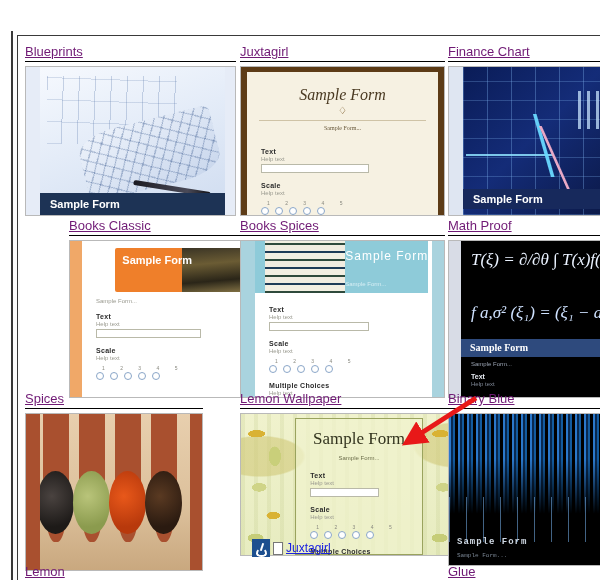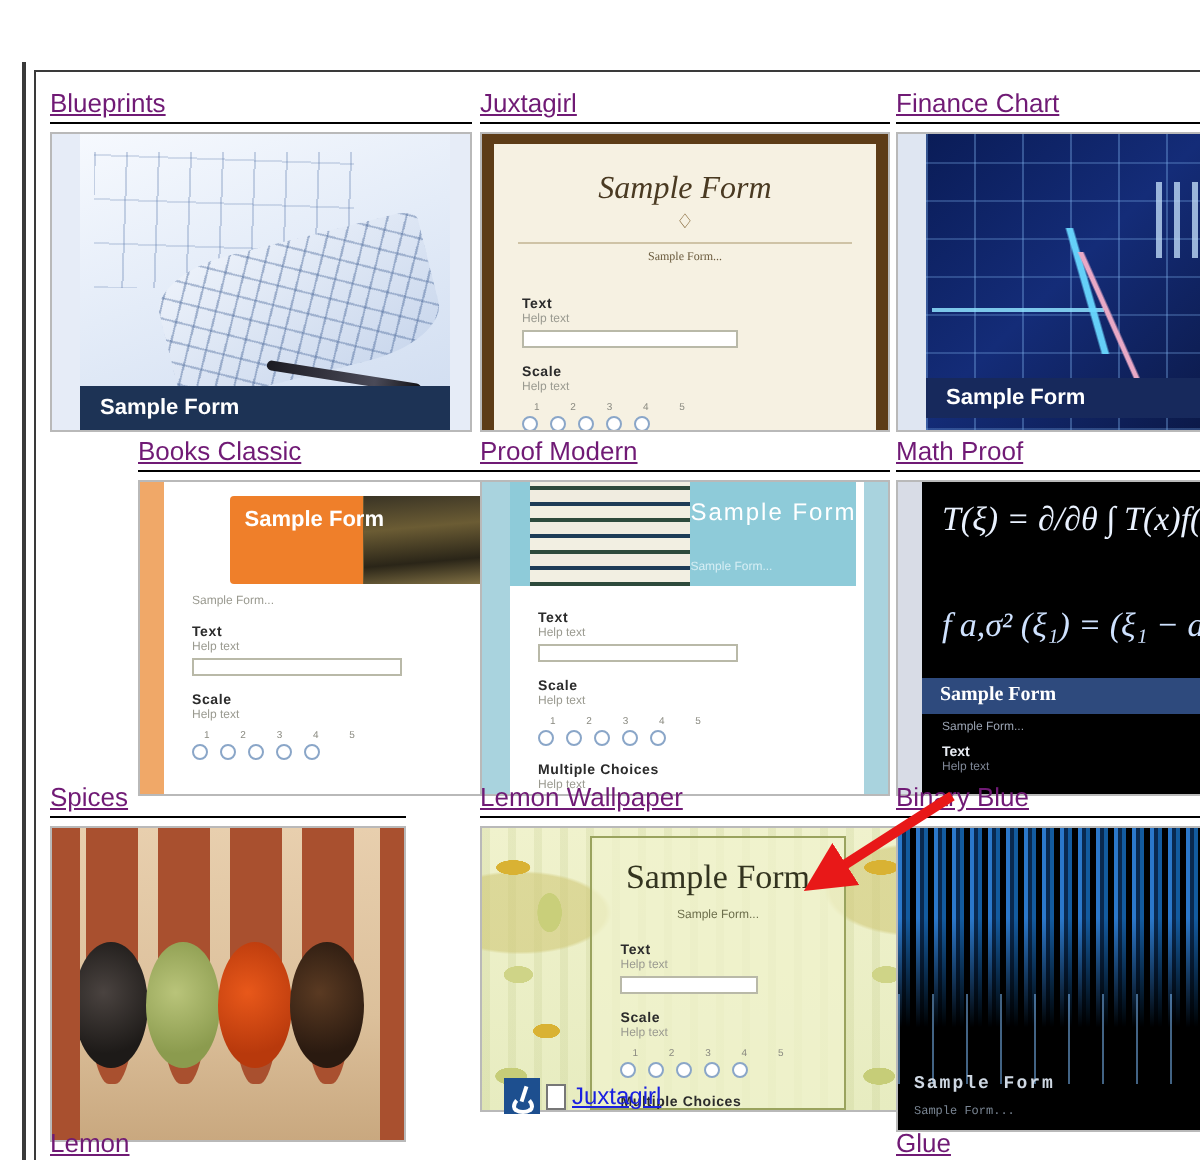--- a/index.html
+++ b/index.html
@@ -359,21 +359,21 @@
                     <i></i>
                     <i></i>
                 </div>
               </div>
             </div>
           </div>
         </div>
       </div>
 
       <div class="cell" style="left:222px; top:182px; width:205px;">
-        <div class="tpl-title">Proof Modern</div>
+        <div class="tpl-title">Books Spices</div>
         <div class="tpl-rule"></div>
         <div class="thumb-outer" style="height:158px;">
           <div class="thumb">
             <div class="bm-side"></div>
             <div class="bm-side r"></div>
             <div class="bm-page">
               <div class="bm-hero">
                 <div class="bm-books"></div>
                 <b>Sample Form</b>
                 <i>Sample Form...</i>

